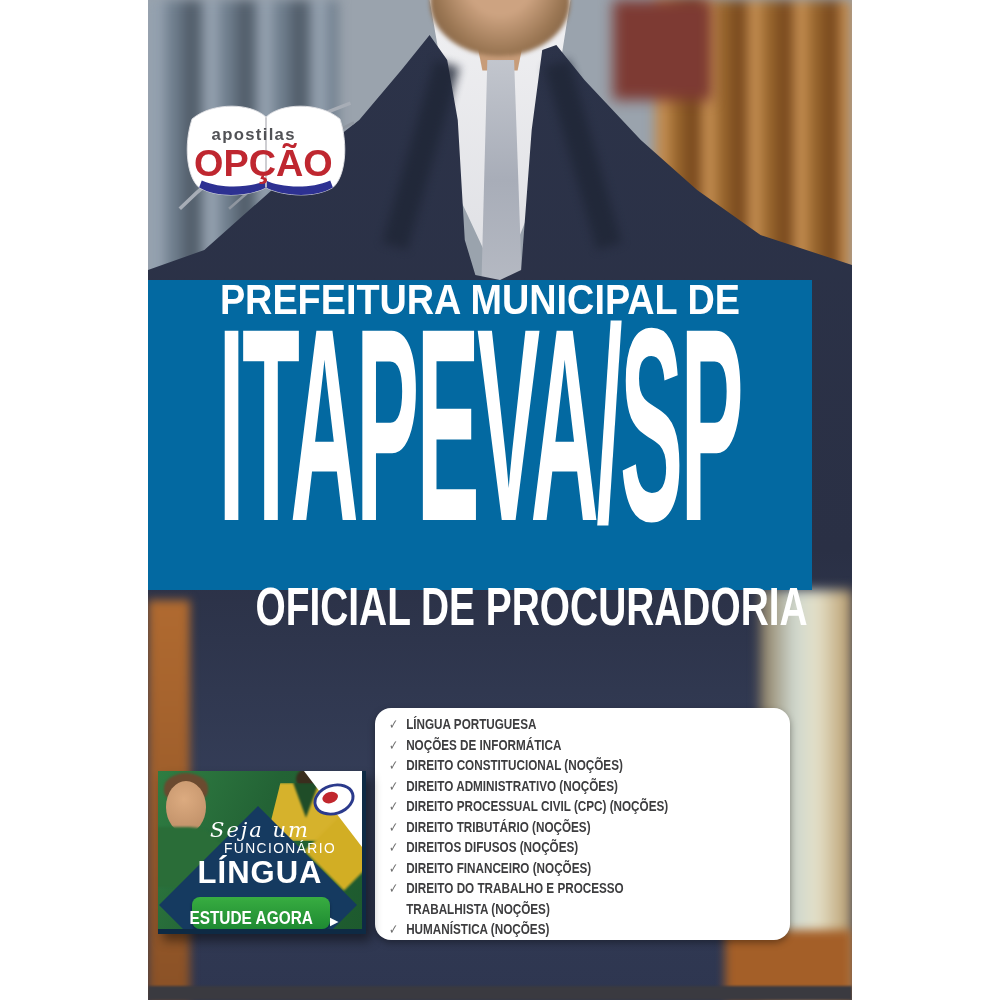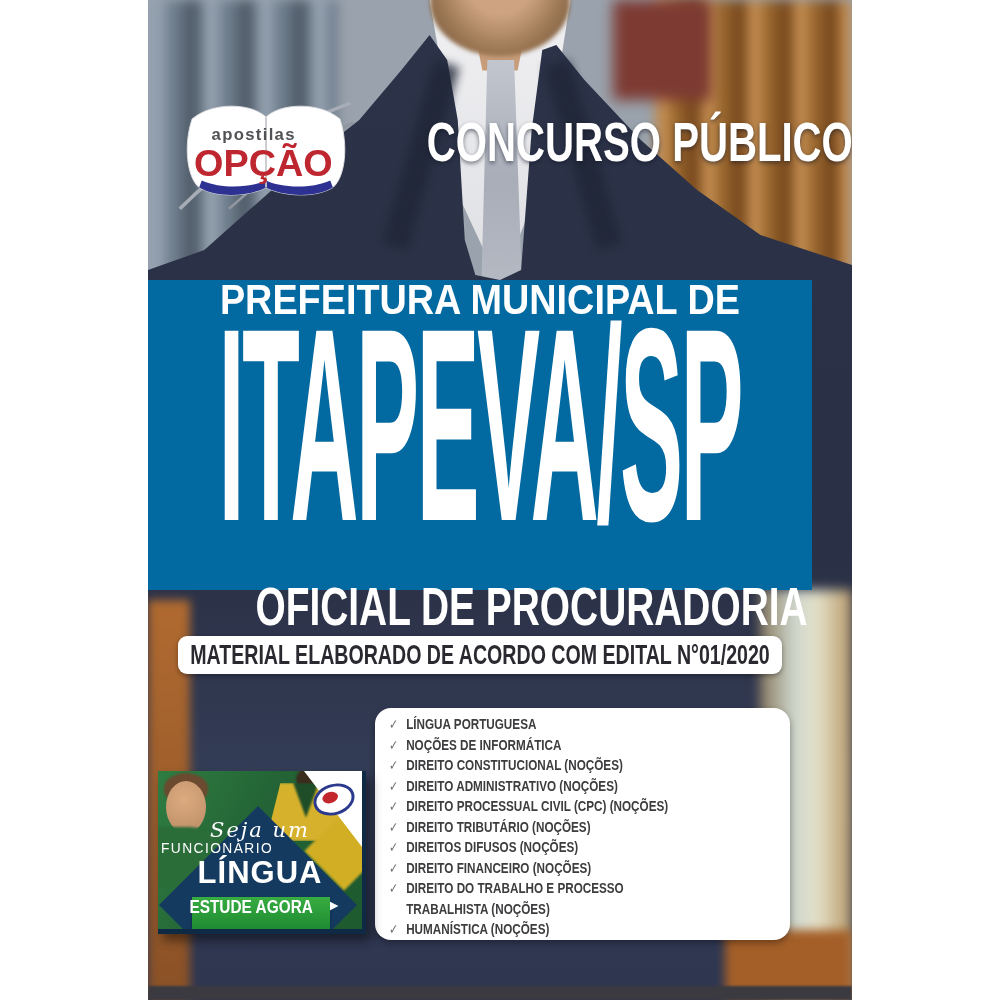--- a/index.html
+++ b/index.html
@@ -93,26 +93,26 @@
     background:#1f4d28;clip-path:polygon(0 0,100% 0,50% 100%);}
   .pb-yellow2{left:158px;top:52px;width:56px;height:56px;background:#d2ae24;transform:rotate(45deg);filter:blur(1px);}
   .pb-diamond{left:30px;top:64px;width:140px;height:140px;background:#153a60;transform:rotate(45deg);}
   .pb-corner{right:0;top:0;width:58px;height:76px;background:#ffffff;
     clip-path:polygon(0 0,100% 0,100% 100%);}
   .pb-seal{right:7px;top:13px;width:36px;height:25px;border:3px solid #2b3a8c;border-radius:50%;
     transform:rotate(-18deg);background:#ffffff;}
   .pb-seal i{position:absolute;left:7px;top:4px;width:16px;height:11px;background:#c1272d;border-radius:50%;display:block;}
   .pb-seja{left:0;top:46px;width:100%;text-align:center;color:#fff;font-size:21px;line-height:26px;
     font-family:"DejaVu Serif", serif;font-style:italic;letter-spacing:2px;}
-  .pb-func{left:0;top:69px;width:100%;color:#fff;font-size:14.5px;line-height:16px;
-    letter-spacing:1.5px;}
+  .pb-func{left:0;top:69px;width:100%;text-align:center;color:#fff;font-size:14.5px;line-height:16px;
+    letter-spacing:1.5px;padding-left:20px;}
   .pb-pub{left:0;top:84px;width:100%;text-align:center;color:#fff;font-size:31px;line-height:36px;
     font-weight:bold;letter-spacing:1px;}
-  .pb-btn{left:34px;top:126px;width:138px;height:32px;border-radius:0;cursor:pointer;
-    background:linear-gradient(180deg,#38ad41,#1e8a32);display:flex;align-items:flex-start;justify-content:center;
+  .pb-btn{left:34px;top:126px;width:138px;height:32px;border-radius:8px;cursor:pointer;
+    background:linear-gradient(180deg,#38ad41,#1e8a32);display:flex;align-items:flex-end;justify-content:center;
     color:#fff;font-weight:bold;font-size:17.5px;white-space:nowrap;box-shadow:0 2px 3px rgba(0,0,0,.35);}
   .pb-btn .arrow{margin-left:6px;font-size:14px;}
 </style>
 </head>
 <body>
 
 <div class="canvas">
   <div class="cover">
 
     <div class="ph shelf-left"></div>
@@ -136,39 +136,33 @@
         <path d="M58,128 C96,94 152,52 200,30" fill="none" stroke="#8f96a0" stroke-width="3"></path>
         <path d="M100,24 C84,8 40,6 16,26 C6,56 10,92 24,104 C48,118 86,112 100,104 C114,112 152,118 176,104 C190,92 194,56 184,26 C160,6 116,8 100,24 Z" fill="#ffffff" stroke="#e2e2e6" stroke-width="1"></path>
         <path d="M24,104 C48,118 86,112 100,104 L100,96 C86,103 52,107 27,96 Z" fill="#2d3192"></path>
         <path d="M100,104 C114,112 152,118 176,104 L173,96 C148,107 114,103 100,96 Z" fill="#2d3192"></path>
         <path d="M100,24 L100,104" stroke="#c8c8cc" stroke-width="2"></path>
         <text x="86" y="50" text-anchor="middle" font-family="Liberation Sans, sans-serif" font-size="19" font-weight="bold" letter-spacing="1.5" fill="#515256">apostilas</text>
         <text x="97" y="91" text-anchor="middle" font-family="Liberation Sans, sans-serif" font-size="43" font-weight="bold" fill="#bf2730">OPÇÃO</text>
       </svg>
     </div>
 
-    <div class="header-title">
-      <span class="sx" style="--s:.73">CONCURSO PÚBLICO</span>
-    </div>
 
     <div class="title-box">
       <div class="t1">
         <span class="sx" style="--s:.9">PREFEITURA MUNICIPAL DE</span>
       </div>
       <div class="t2">
         <span class="big">ITAPEVA/SP</span>
       </div>
       <div class="t3">
         <span class="sx" style="--s:.72">OFICIAL DE PROCURADORIA</span>
       </div>
     </div>
 
-    <div class="edital-bar">
-      <span class="sx" style="--s:.70">MATERIAL ELABORADO DE ACORDO COM EDITAL N°01/2020</span>
-    </div>
 
     <div class="syllabus-box">
       <div class="sy-list">
           <div class="sy-item"><span class="check">✓</span><span>LÍNGUA PORTUGUESA</span></div>
           <div class="sy-item"><span class="check">✓</span><span>NOÇÕES DE INFORMÁTICA</span></div>
           <div class="sy-item"><span class="check">✓</span><span>DIREITO CONSTITUCIONAL (NOÇÕES)</span></div>
           <div class="sy-item"><span class="check">✓</span><span>DIREITO ADMINISTRATIVO (NOÇÕES)</span></div>
           <div class="sy-item"><span class="check">✓</span><span>DIREITO PROCESSUAL CIVIL (CPC) (NOÇÕES)</span></div>
           <div class="sy-item"><span class="check">✓</span><span>DIREITO TRIBUTÁRIO (NOÇÕES)</span></div>
           <div class="sy-item"><span class="check">✓</span><span>DIREITOS DIFUSOS (NOÇÕES)</span></div>

